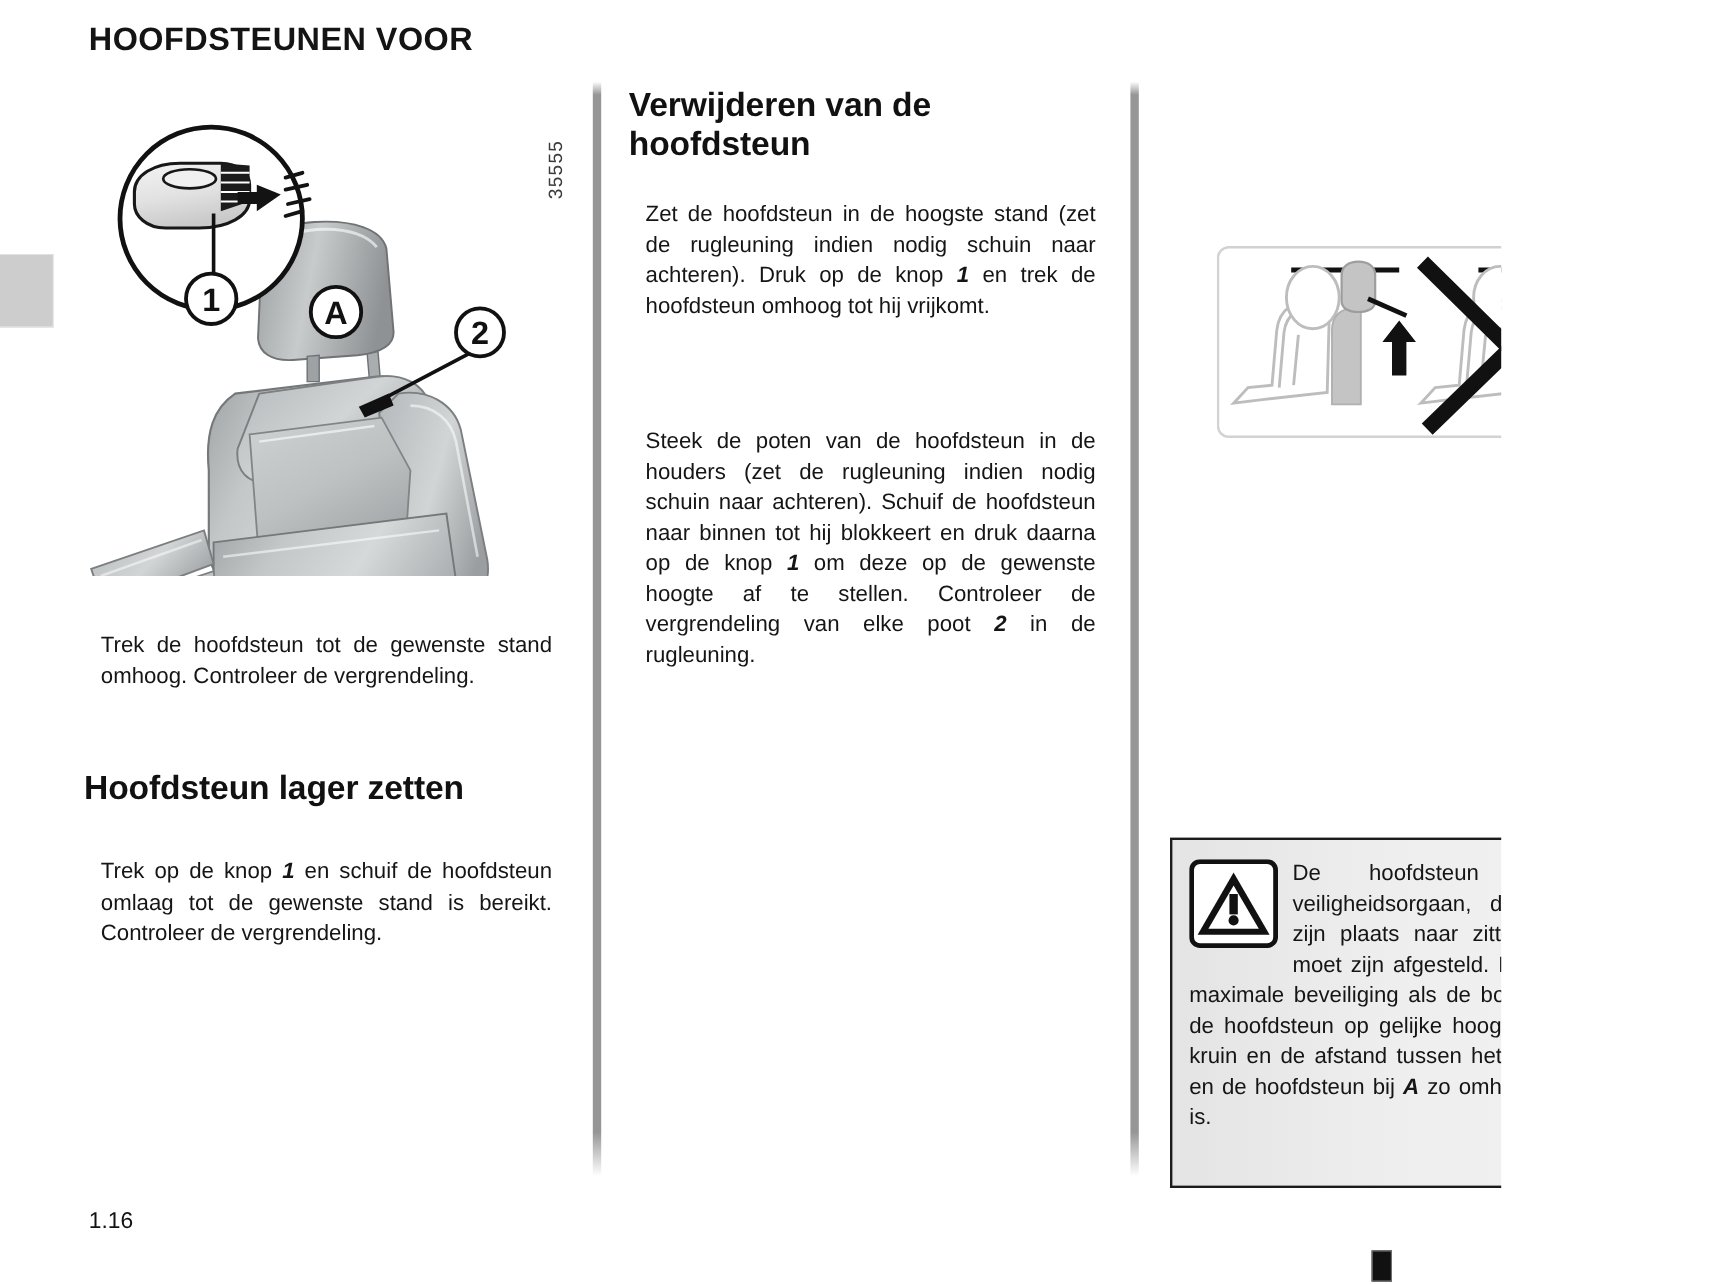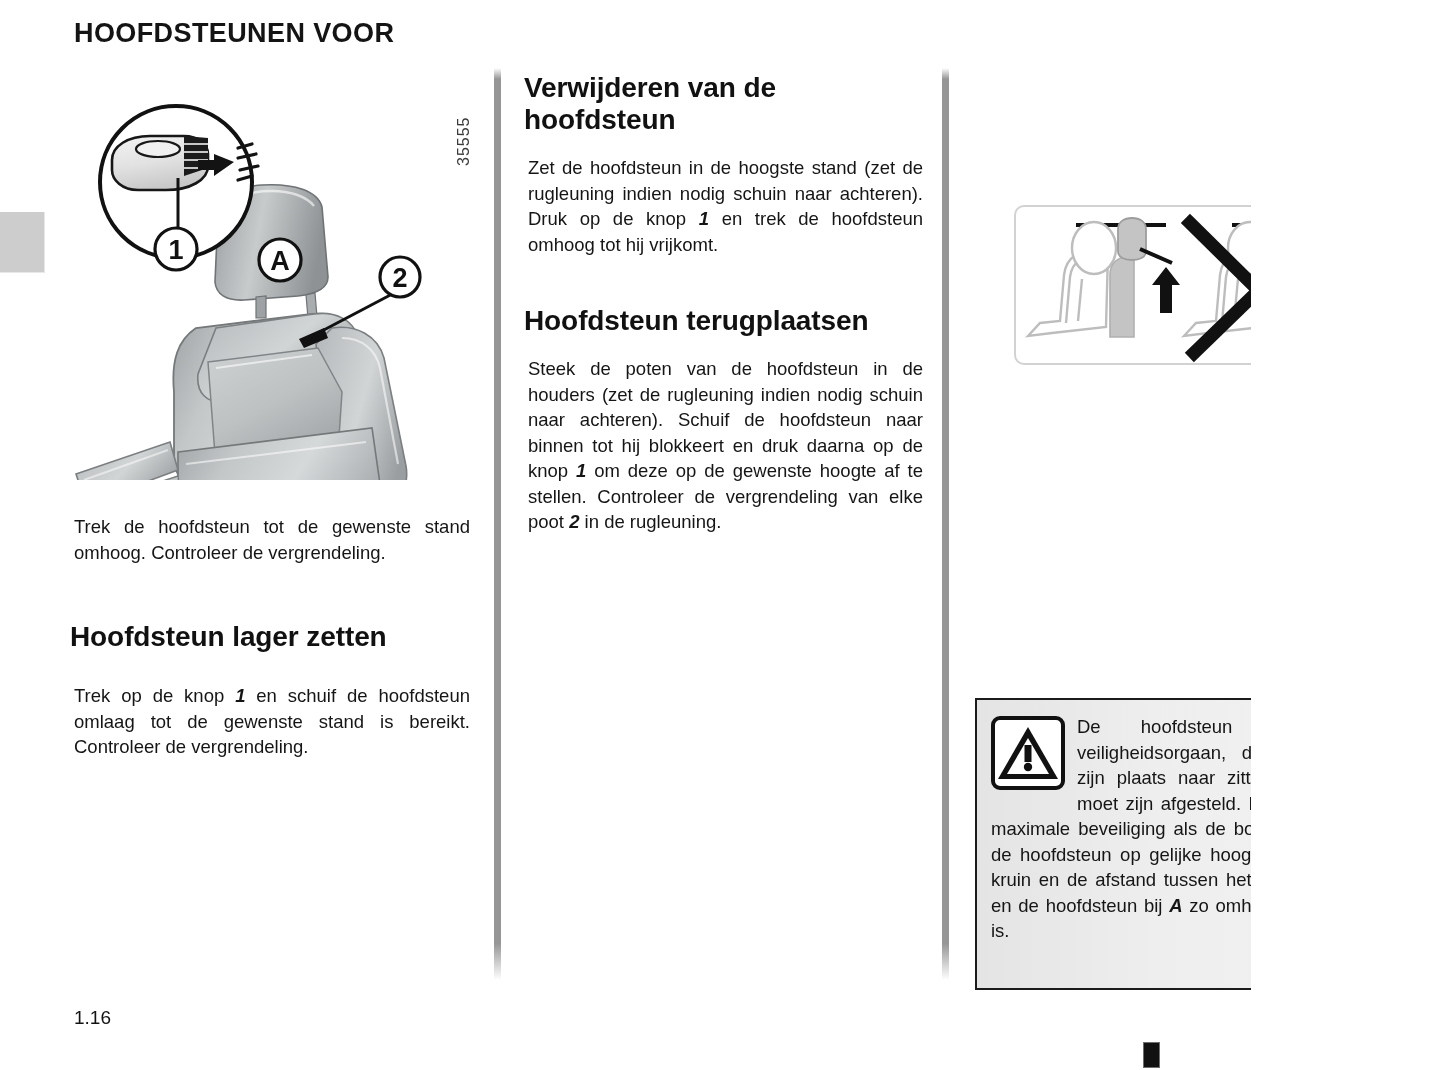--- a/index.html
+++ b/index.html
@@ -62,21 +62,21 @@
   
   .col { position: absolute; }
   h2.sec {
     margin: 0;
     font-size: 28px;
     font-weight: bold;
     color: #111111;
     letter-spacing: -0.1px;
   }
   p.body {
-    margin: 4px;
+    margin: 14px;
     font-size: 18.5px;
     line-height: 25.5px;
     text-align: justify;
     color: #151515;
     hyphens: manual;
   }
   p.body b { font-weight: bold; font-style: italic; }
 
   
   #left-col { left: 70px; top: 484px; width: 404px; }
@@ -296,21 +296,20 @@
     </p>
   </div>
 
   <div class="col" id="mid-col">
     <h2 class="sec">Verwijderen van de hoofdsteun</h2>
     <div class="gap"></div>
     <p class="body">
       <span>Zet de hoofdsteun in de hoogste stand (zet de rugleuning indien nodig schuin naar achteren). Druk op de knop </span><b>1</b><span> en trek de hoofdsteun omhoog tot hij vrijkomt.</span>
     </p>
     <div class="gap2"></div>
-    <h2 class="sec">Hoofdsteun terugplaatsen</h2>
     <div class="gap"></div>
     <p class="body">
       <span>Steek de poten van de hoofdsteun in de houders (zet de rugleuning indien nodig schuin naar achteren). Schuif de hoofdsteun naar binnen tot hij blokkeert en druk daarna op de knop </span><b>1</b><span> om deze op de gewenste hoogte af te stellen. Controleer de vergrendeling van elke poot </span><b>2</b><span> in de rugleuning.</span>
     </p>
   </div>
 
   <div id="restraint-figure">
     <svg width="322" height="160" viewBox="0 0 322 160" xmlns="http://www.w3.org/2000/svg">
       <rect x="1" y="1" width="320" height="158" rx="9" ry="9" fill="#ffffff" stroke="#d2d2d2" stroke-width="2"></rect>
 

